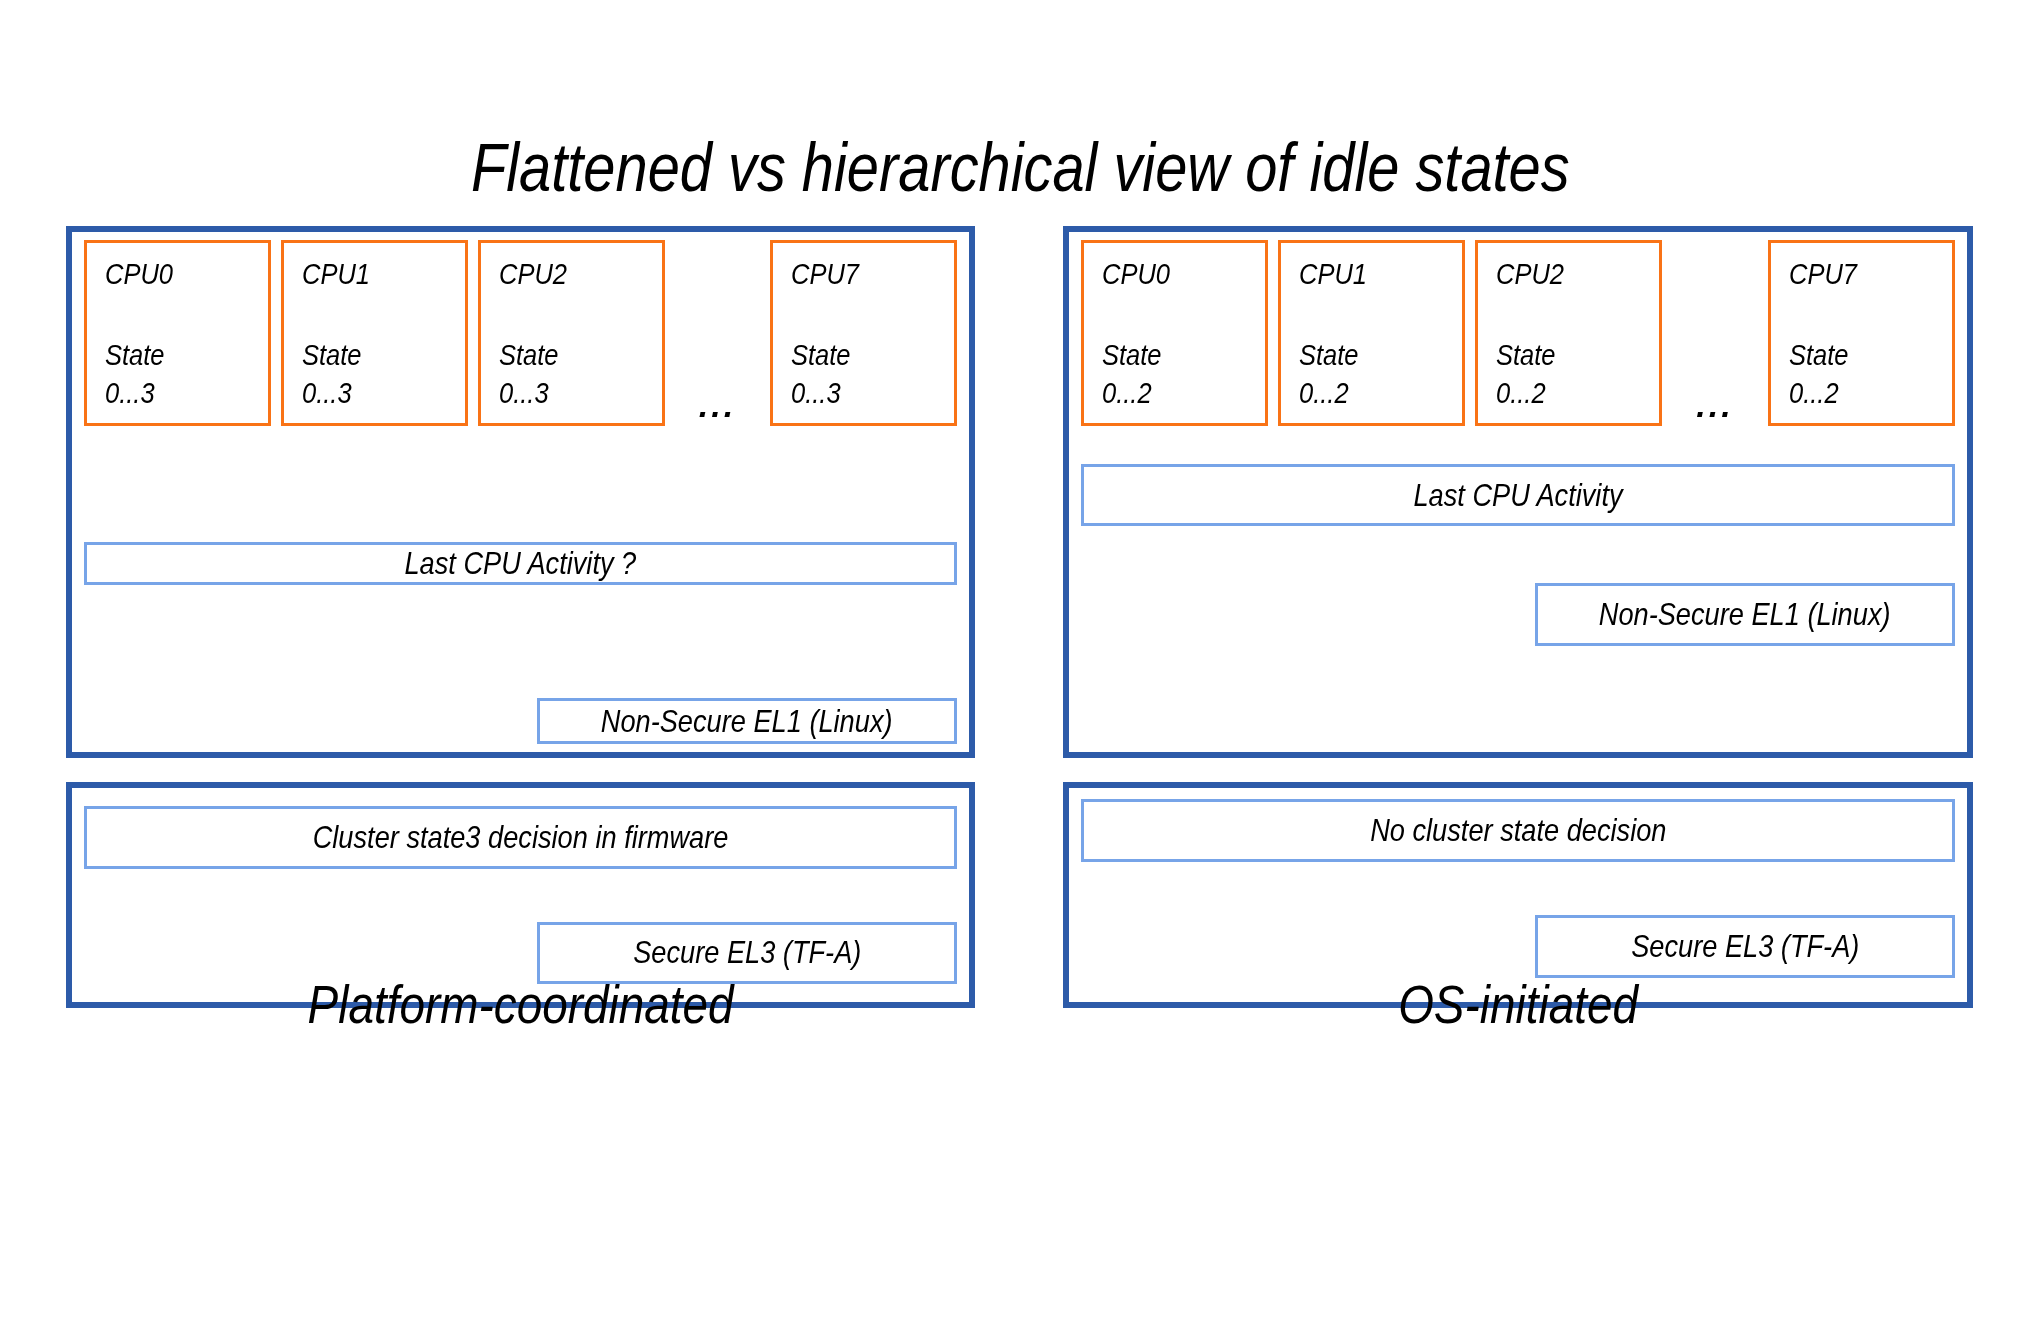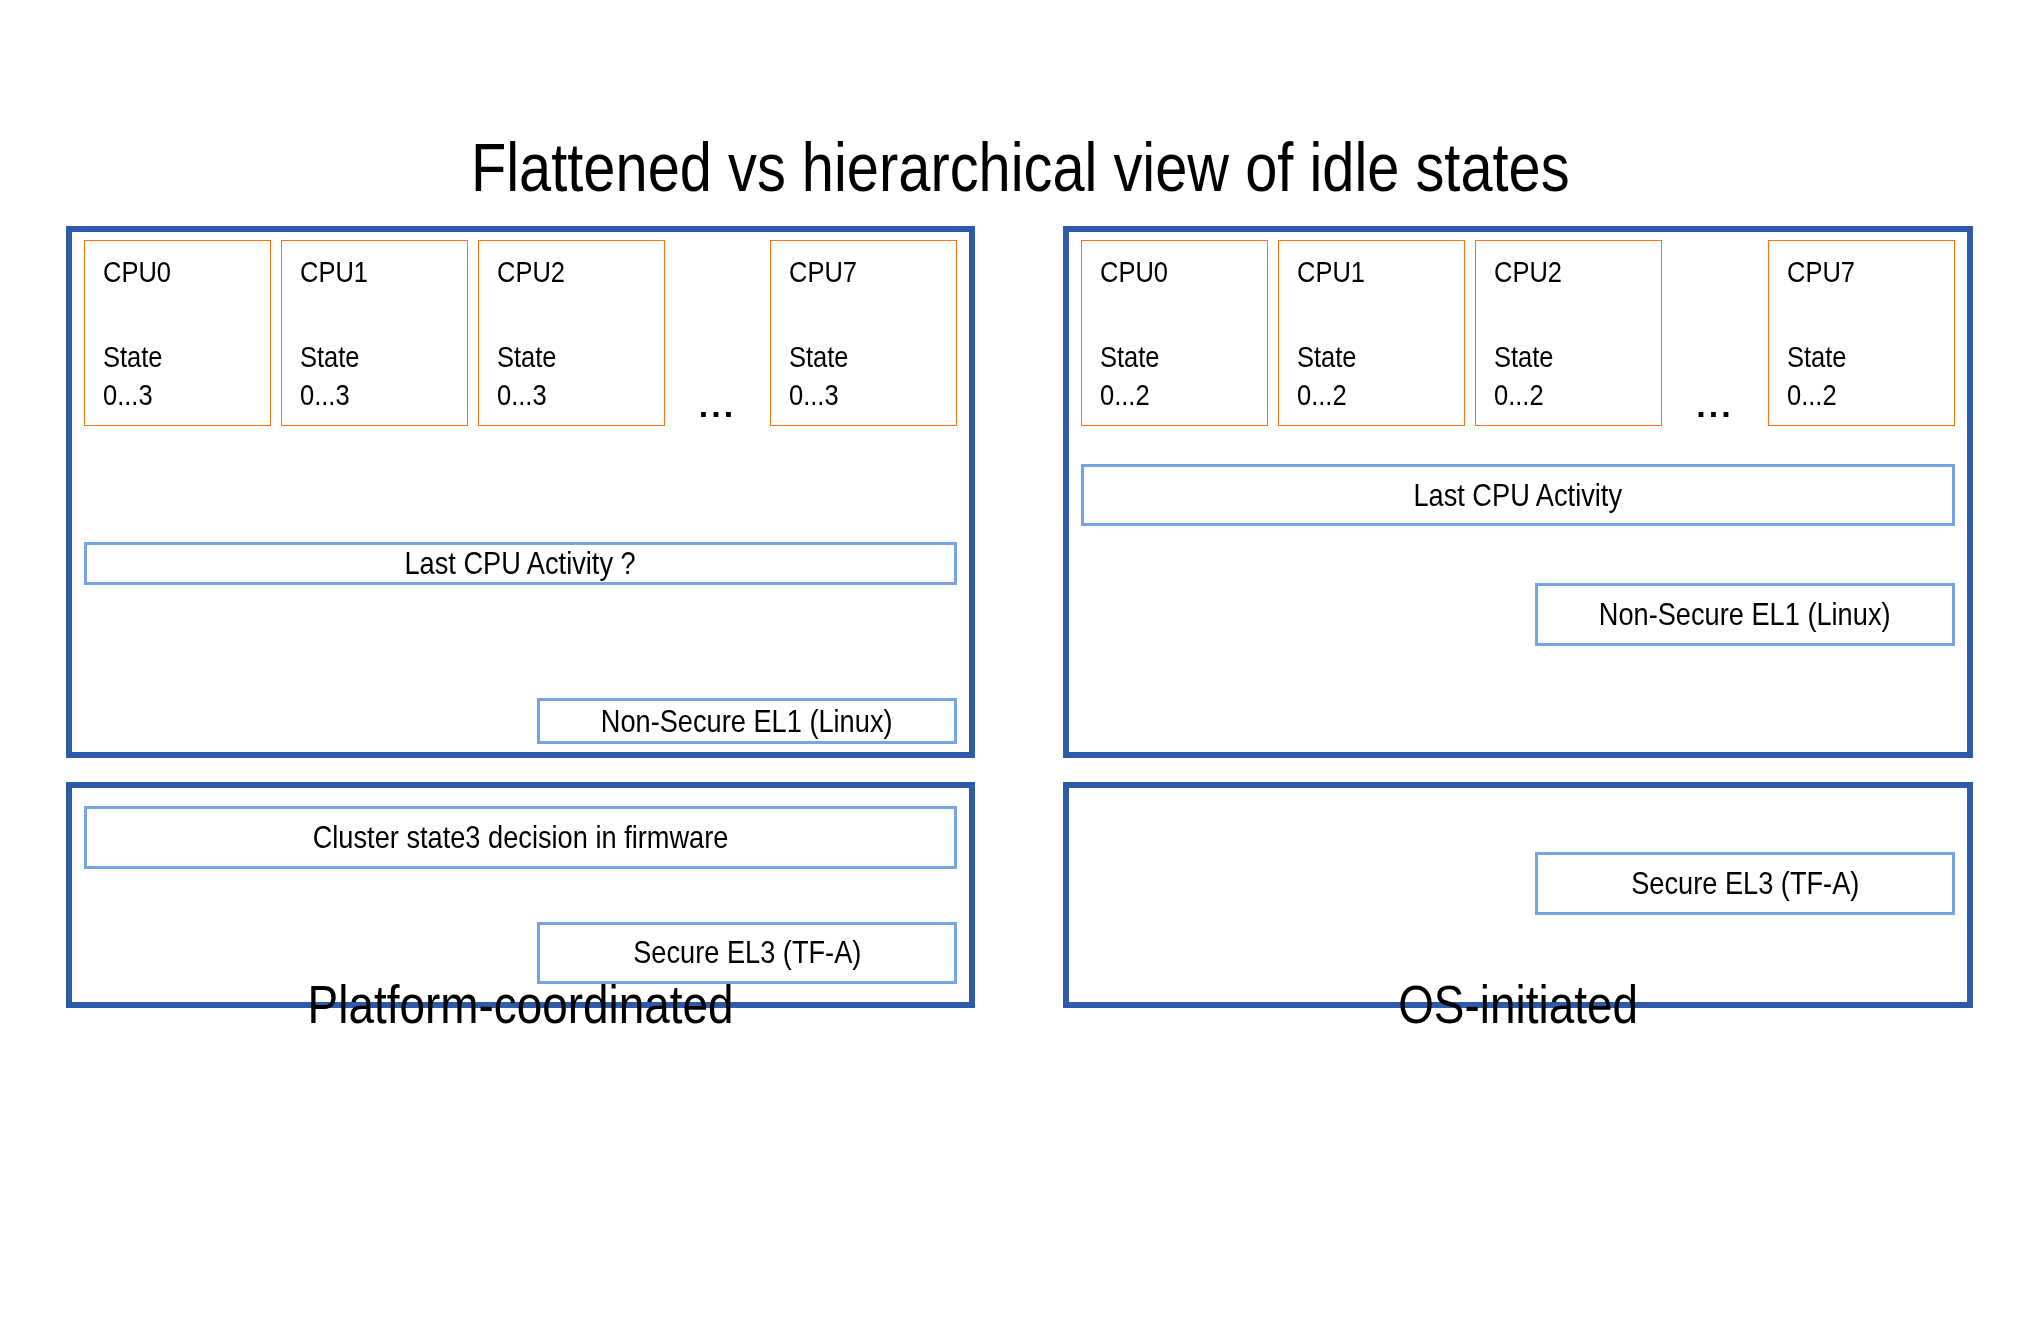--- a/index.html
+++ b/index.html
@@ -3,20 +3,21 @@
 <meta charset="utf-8">
 <style>
   html,body{margin:0;padding:0;background:#ffffff;}
   .stage{
     position:relative;
     width:2040px;height:1320px;
     background:#ffffff;
     font-family:"Liberation Sans", sans-serif;
     color:#000;
     overflow:hidden;
+    font-style:italic;
   }
   
   .cx{display:inline-block;transform:scaleX(0.85);transform-origin:0 50%;white-space:nowrap;}
   .cxc{display:inline-block;transform:scaleX(0.85);transform-origin:50% 50%;white-space:nowrap;}
 
   .main-title{
     position:absolute;top:130px;left:0;width:100%;
     text-align:center;font-size:68px;line-height:1.1;
   }
 
@@ -28,21 +29,21 @@
     display:flex;flex-direction:column;
   }
   .panel.top-left  {left:66px;  top:226px; width:909px; height:532px; padding:8px 12px;}
   .panel.top-right {left:1063px;top:226px; width:910px; height:532px; padding:8px 12px;}
   .panel.bot-left  {left:66px;  top:782px; width:909px; height:226px; padding:18px 12px;}
   .panel.bot-right {left:1063px;top:782px; width:910px; height:226px; padding:11px 12px;}
 
   .cpu-row{display:flex;gap:10px;align-items:stretch;}
   .cpu-box{
     width:187px;height:186px;
-    border:1px solid #f97316;
+    border:3px solid #f97316;
     box-sizing:border-box;
     padding:12px 6px 12px 18px;
     display:flex;flex-direction:column;justify-content:space-between;
     font-size:30px;line-height:1.25;
   }
   .cpu-gap{
     flex:1;display:flex;align-items:flex-end;justify-content:center;
     padding-bottom:4px;
   }
   .dots{font-size:34px;font-weight:bold;letter-spacing:3px;line-height:1;}
@@ -151,20 +152,23 @@
     </div>
     <div class="wide-box full activity-box">
       <span class="cxc">Last CPU Activity</span>
     </div>
     <div class="wide-box half-right el1-box">
       <span class="cxc">Non-Secure EL1 (Linux)</span>
     </div>
   </div>
 
   <div class="panel bot-right">
+    <div class="wide-box full decision-box">
+      <span class="cxc">No cluster state decision</span>
+    </div>
     <div class="wide-box half-right el3-box">
       <span class="cxc">Secure EL3 (TF-A)</span>
     </div>
   </div>
 
   <div class="caption right">
     <span class="cxc">OS-initiated</span>
   </div>
 
 </div>

